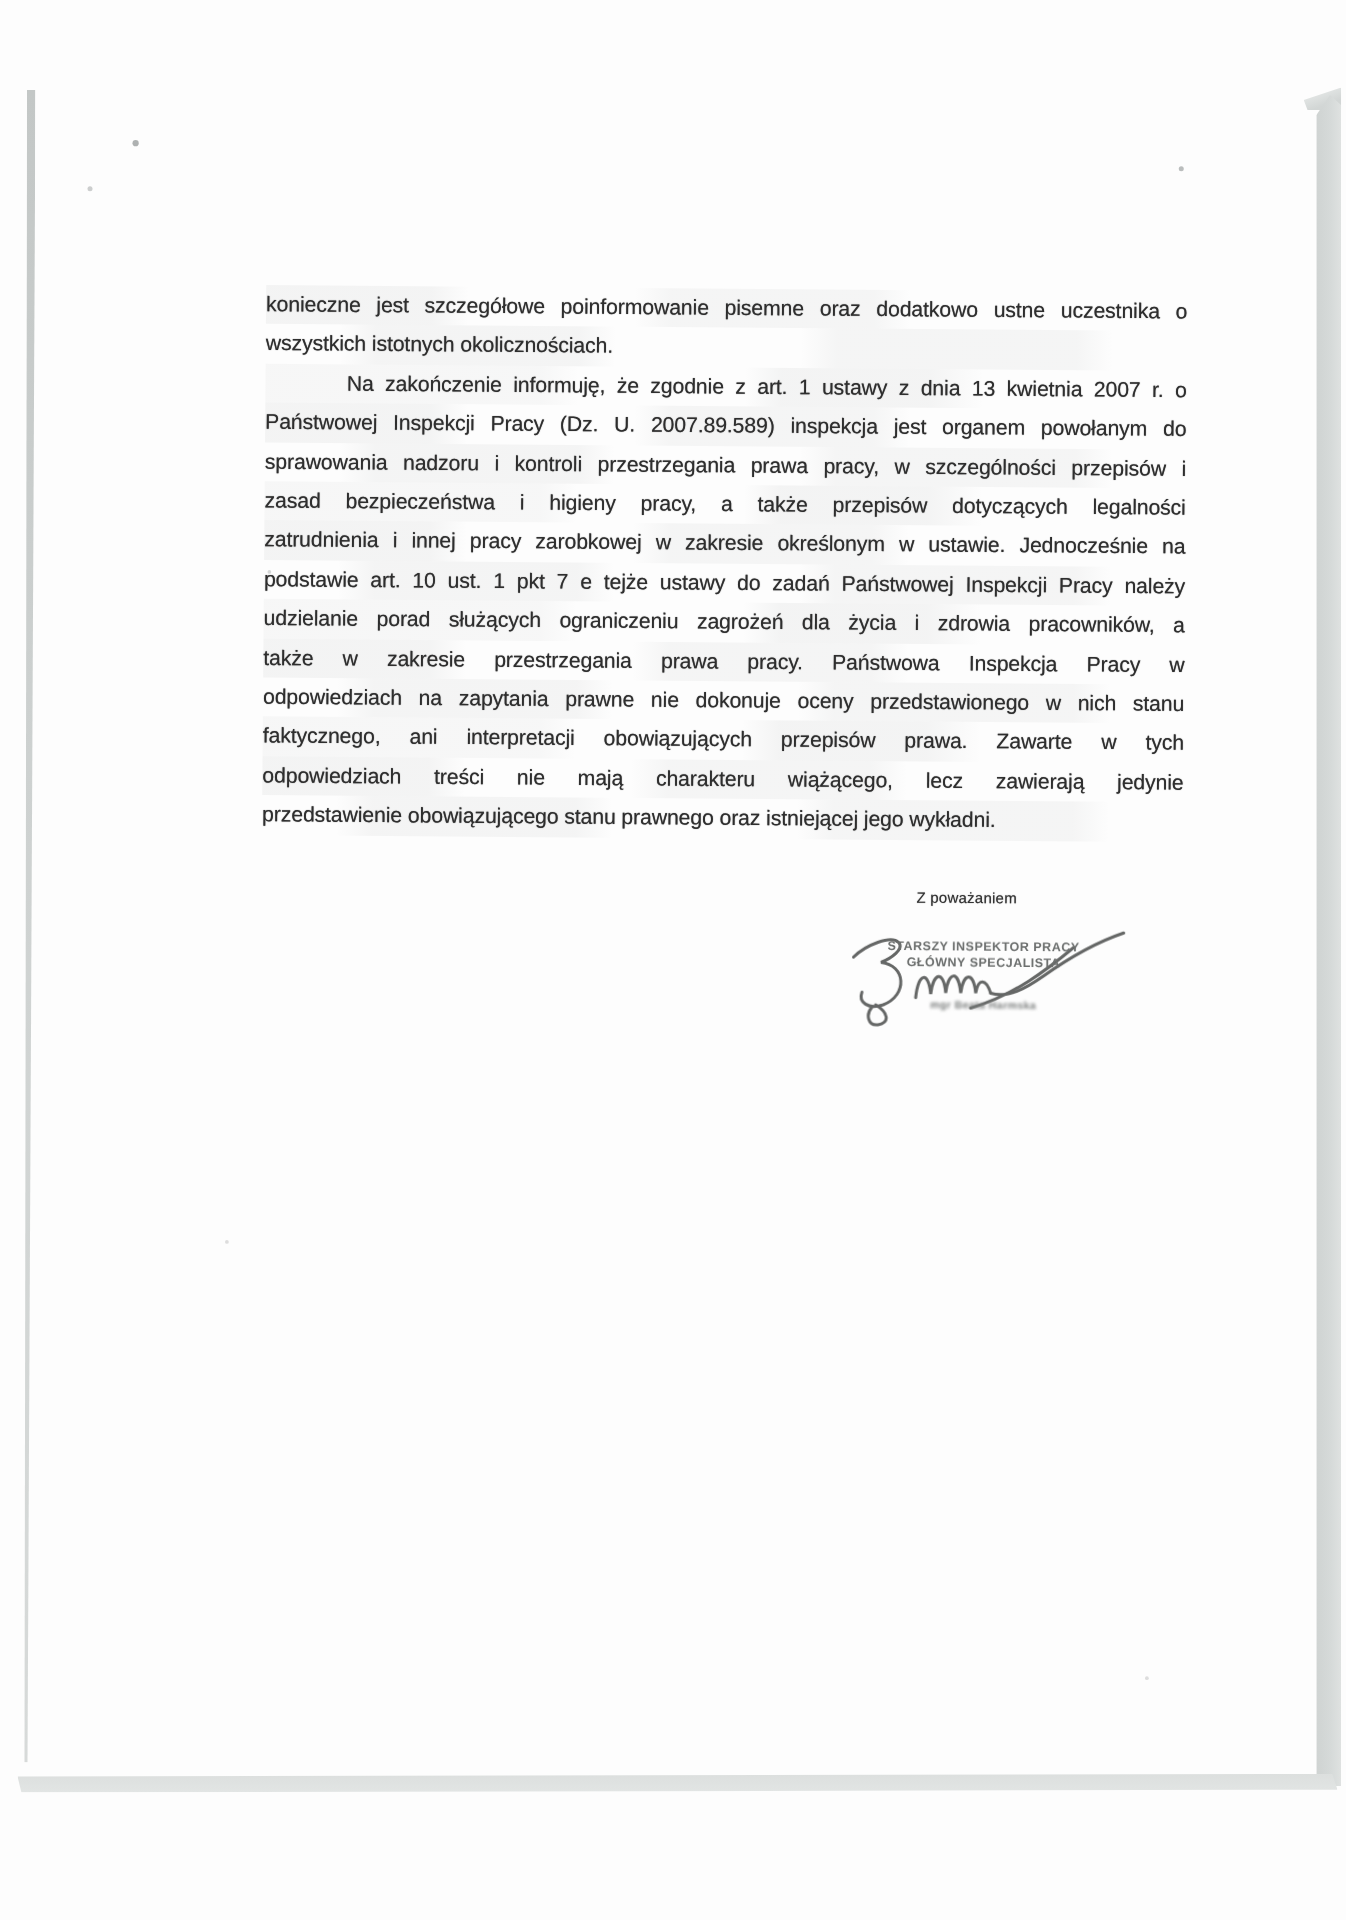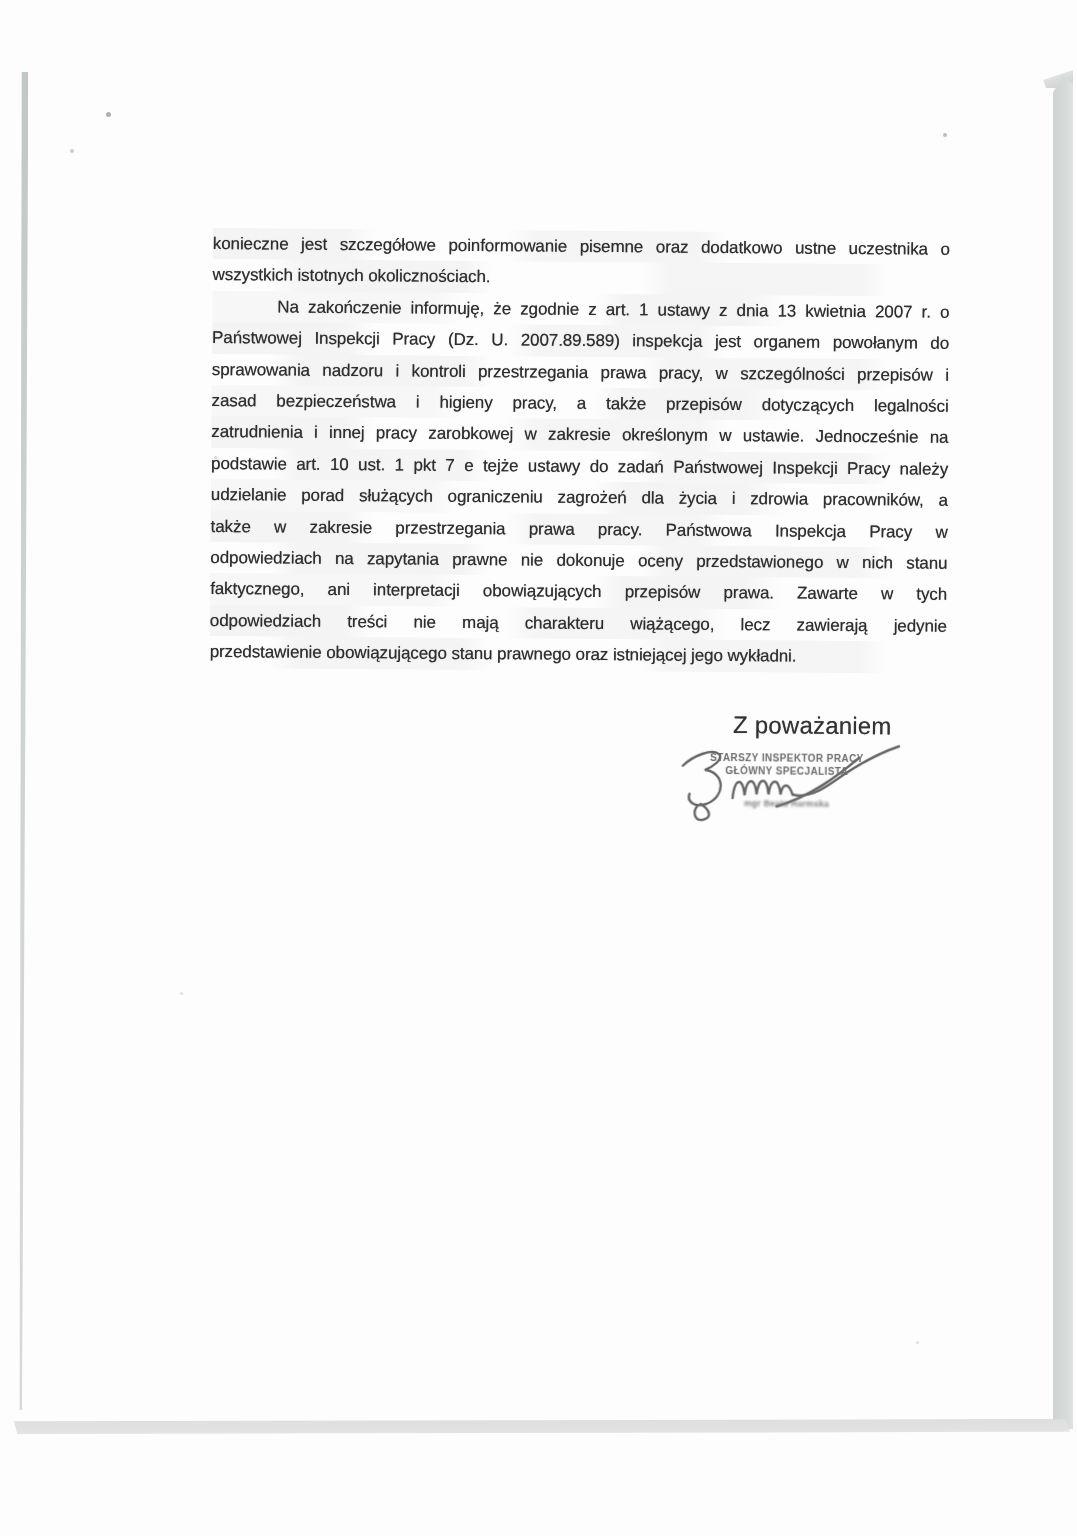--- a/index.html
+++ b/index.html
@@ -50,21 +50,21 @@
     text-shadow:0 0 0.8px rgba(55,55,55,0.75);
   }
   .line.just{text-align-last:justify;}
   .line.ind{text-indent:65px;}
   
   .line.n1{background:linear-gradient(90deg,rgba(90,95,95,0.06) 0 18%,transparent 22% 40%,rgba(90,95,95,0.05) 44% 66%,transparent 70%);}
   .line.n2{background:linear-gradient(90deg,transparent 0 8%,rgba(90,95,95,0.055) 12% 34%,transparent 38% 58%,rgba(90,95,95,0.05) 62% 88%,transparent 92%);}
   .line.n3{background:linear-gradient(90deg,rgba(90,95,95,0.04) 4% 30%,transparent 34% 52%,rgba(90,95,95,0.06) 56% 72%,transparent 78%);}
   .closing{
     position:absolute;left:524px;top:479px;
-    font-size:24px;letter-spacing:0.2px;color:#333;
+    font-size:12px;letter-spacing:0.2px;color:#333;
     text-shadow:0 0 0.8px rgba(55,55,55,0.7);
   }
   
   .stamp{
     position:absolute;left:478px;top:519px;width:200px;
     text-align:center;color:#6b6e6d;
     filter:blur(0.3px);
   }
   .stamp-line{
     font-size:10px;font-weight:700;letter-spacing:0.4px;

